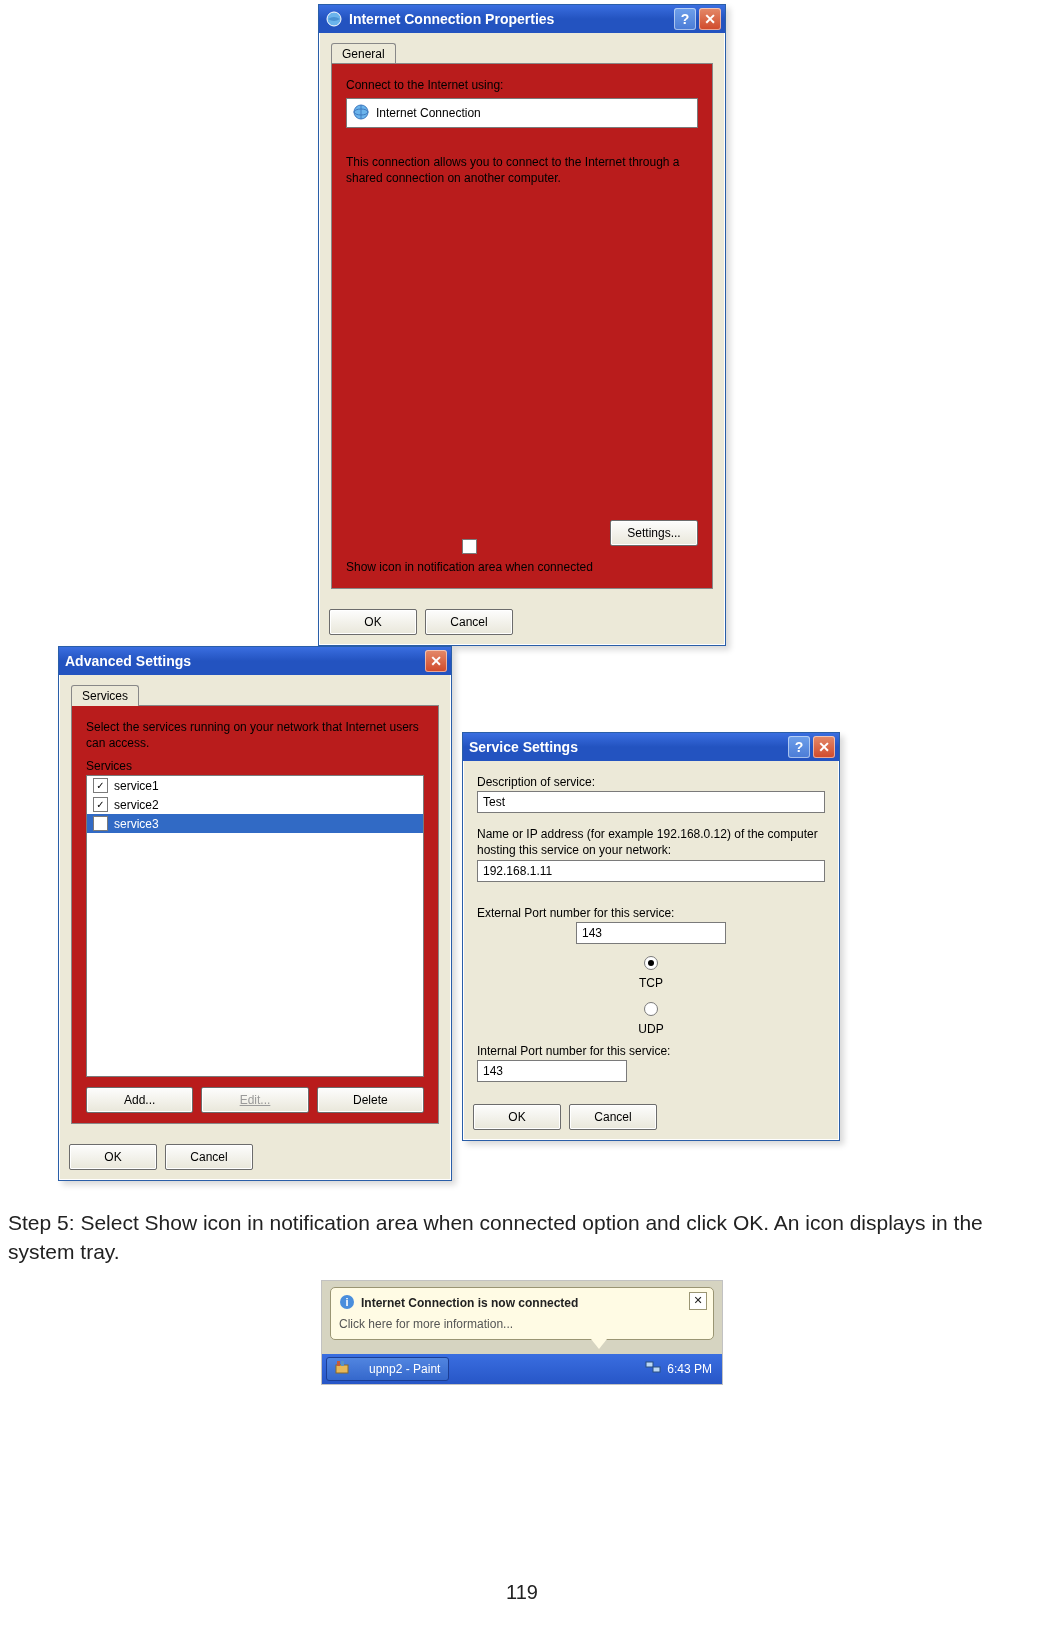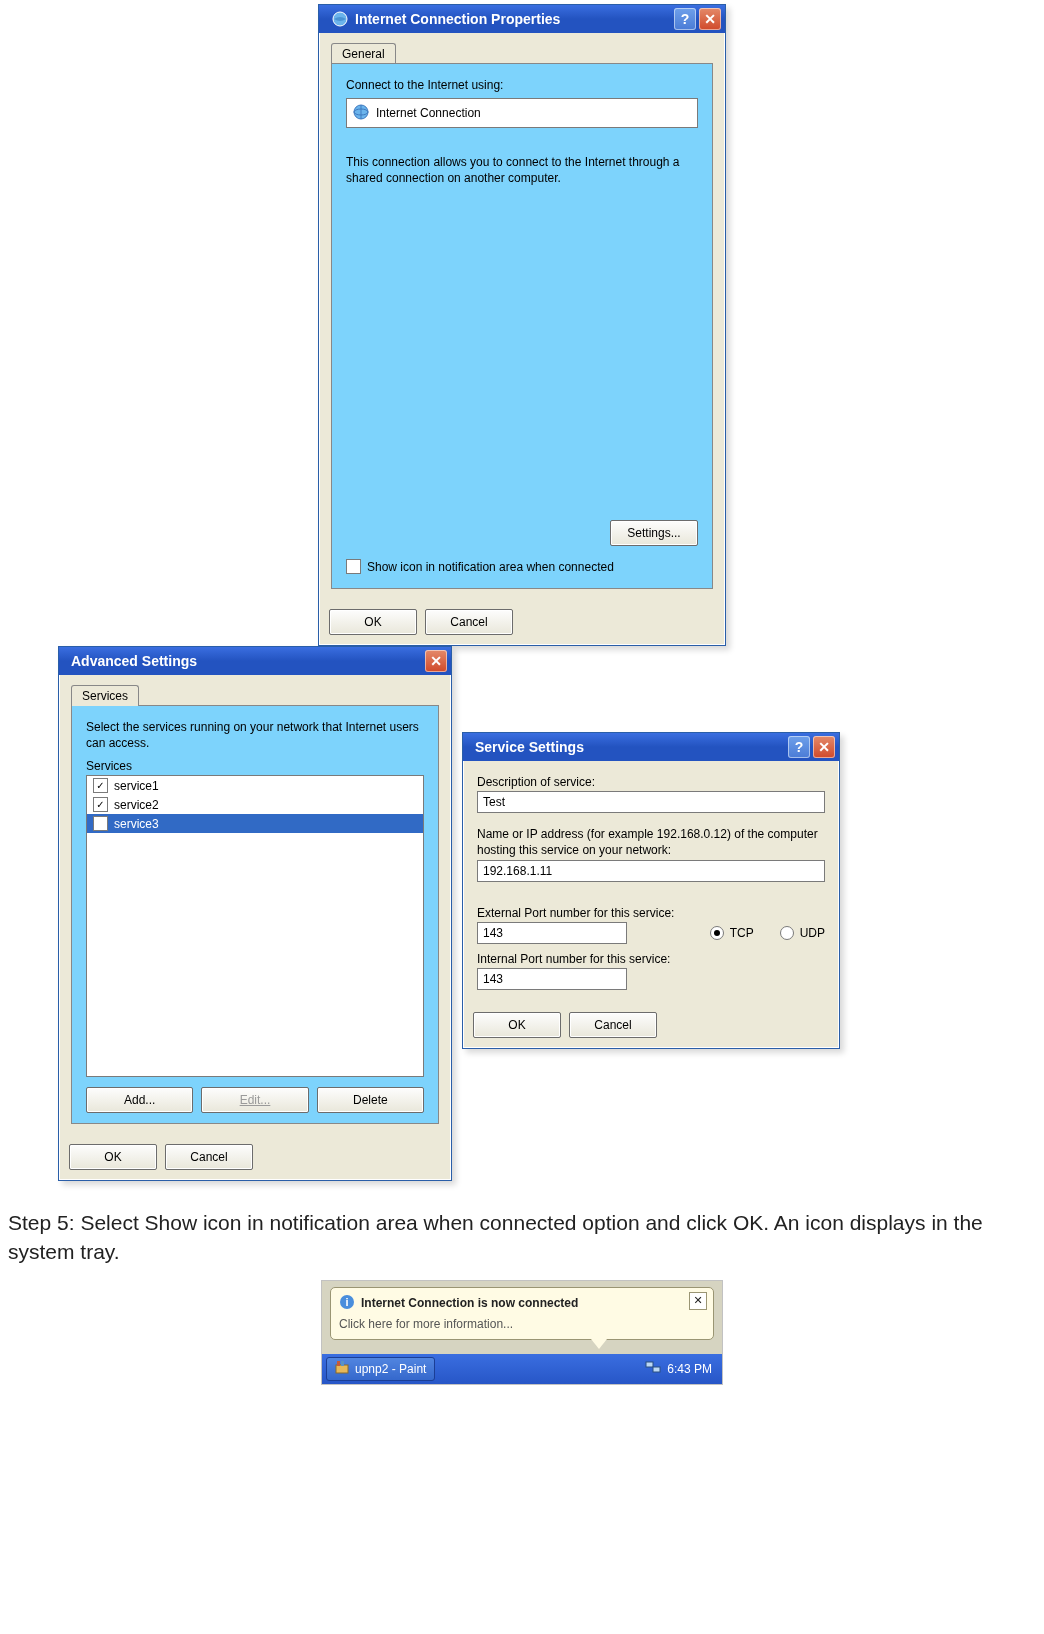--- a/index.html
+++ b/index.html
@@ -40,21 +40,21 @@
     font-family: Tahoma, Arial, sans-serif;
     font-size: 12px;
     color: #000;
   }
   .xp-titlebar {
     height: 28px;
     background: linear-gradient(to bottom, #3a6ee0 0%, #2353c0 50%, #2353c0 100%);
     color: #fff;
     display: flex;
     align-items: center;
-    padding: 0 4px 0 12px;
+    padding: 0 4px 0 6px;
     font-weight: bold;
     font-size: 14px;
   }
   .xp-titlebar .title-icon {
     width: 18px;
     height: 18px;
     margin-right: 6px;
     display: inline-flex;
     align-items: center;
     justify-content: center;
@@ -118,21 +118,21 @@
     background: #ece9d8;
     border: 1px solid #888;
     border-bottom: none;
     border-radius: 3px 3px 0 0;
     padding: 3px 10px;
     font-size: 12px;
     margin-right: 20px;
   }
   .xp-tab-panel {
     border: 1px solid #888;
-    background: #7dd3fc;
+    background: #b91c1c;
     padding: 14px 14px 10px 14px;
   }
 
   .xp-field {
     background: #fff;
     border: 1px solid #7a7a7a;
     padding: 3px 5px;
     font-size: 12px;
     width: 100%;
     box-sizing: border-box;
@@ -186,20 +186,21 @@
   }
   .xp-list-item.selected {
     background: #316ac5;
     color: #fff;
   }
 
   .row-inline {
     display: flex;
     align-items: center;
     gap: 6px;
+    flex-direction: column;
   }
 
   
   .center-block { display:flex; justify-content:center; }
   .two-col { display:flex; gap:10px; align-items:flex-start; }
 
   
   .tray-snap {
     width: 400px;
     margin: 0 auto;
@@ -260,21 +261,21 @@
     margin-top: 14px;
   }
   .taskbar .task-btn {
     background: linear-gradient(to bottom, #5185e0, #3568cc);
     border: 1px solid #1b3e95;
     border-radius: 3px;
     height: 22px;
     display: flex;
     align-items: center;
     padding: 0 8px;
-    gap: 6px;
+    gap: 20px;
     font-size: 12px;
   }
   .taskbar .spacer { flex: 1; }
   .taskbar .clock {
     font-size: 12px;
     padding: 0 6px;
   }
   .globe-icon-svg { display:block; }
 </style>
 </head>
@@ -439,13 +440,14 @@
       <span>
         <svg width="16" height="16" viewBox="0 0 16 16">
           <rect x="1" y="3" width="7" height="5" fill="#bcd8f5" stroke="#2a4f80"></rect>
           <rect x="8" y="8" width="7" height="5" fill="#bcd8f5" stroke="#2a4f80"></rect>
         </svg>
       </span>
       <div class="clock">6:43 PM</div>
     </div>
   </div>
 
+  <div class="page-number">119</div>
 </div>
 
 </body></html>

